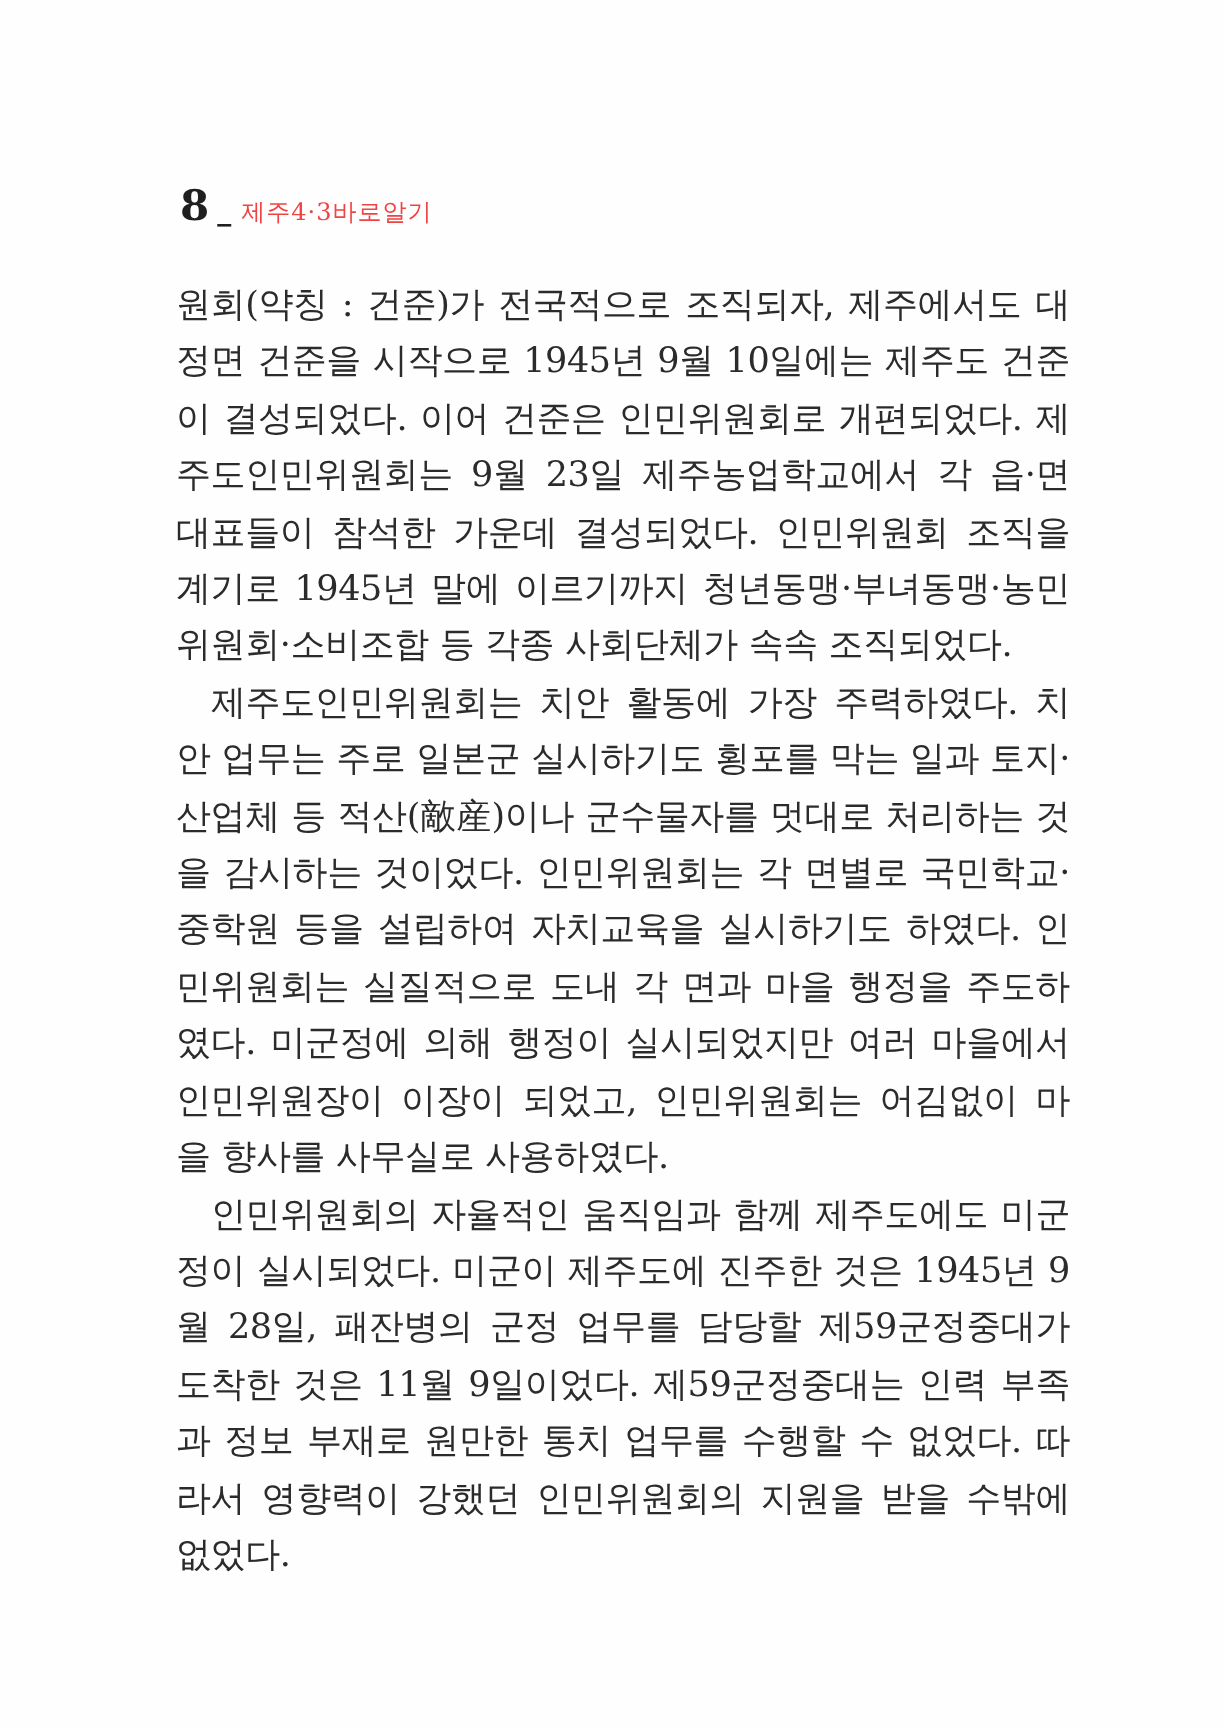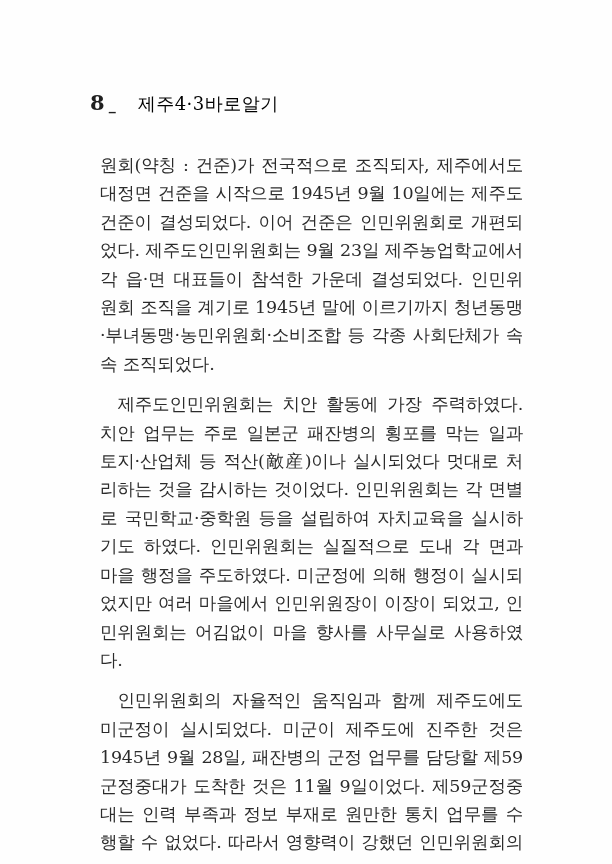--- a/index.html
+++ b/index.html
@@ -31,33 +31,32 @@
     color: #1f1f1f;
     letter-spacing: 0;
   }
   .header-sep {
     font-size: 14px;
     font-weight: bold;
     color: #1f1f1f;
     margin: 0 5px 0 4px;
   }
   .book-title {
-    font-size: 18px;
-    color: #000000;
+    font-size: 12px;
+    color: #ef4444;
     letter-spacing: 0.5px;
-    margin-left: 17px;
   }
   .page-body {
     position: absolute;
     left: 88px;
     top: 139px;
     width: 447px;
   }
   .para {
-    margin: 12px;
+    margin: 0;
     font-size: 17.5px;
     line-height: 28.4px;
     text-align: justify;
     word-break: normal;
     overflow-wrap: normal;
     letter-spacing: -0.2px;
     color: #2b2b2b;
   }
   .para.indent {
     text-indent: 1em;
@@ -69,17 +68,17 @@
 <div class="page">
 
   <header class="page-header">
     <span class="page-number">8</span>
     <span class="header-sep">_</span>
     <span class="book-title">제주4·3바로알기</span>
   </header>
 
   <main class="page-body">
     <p class="para">원회(약칭 : 건준)가 전국적으로 조직되자, 제주에서도 대정면 건준을 시작으로 1945년 9월 10일에는 제주도 건준이 결성되었다. 이어 건준은 인민위원회로 개편되었다. 제주도인민위원회는 9월 23일 제주농업학교에서 각 읍·면 대표들이 참석한 가운데 결성되었다. 인민위원회 조직을 계기로 1945년 말에 이르기까지 청년동맹·부녀동맹·농민위원회·소비조합 등 각종 사회단체가 속속 조직되었다.</p>
-    <p class="para indent">제주도인민위원회는 치안 활동에 가장 주력하였다. 치안 업무는 주로 일본군 패잔병의 횡포를 막는 일과 토지·산업체 등 적산(敵産)이나 실시되었다 멋대로 처리하는 것을 감시하는 것이었다. 인민위원회는 각 면별로 국민학교·중학원 등을 설립하여 자치교육을 실시하기도 하였다. 인민위원회는 실질적으로 도내 각 면과 마을 행정을 주도하였다. 미군정에 의해 행정이 실시되었지만 여러 마을에서 인민위원장이 이장이 되었고, 인민위원회는 어김없이 마을 향사를 사무실로 사용하였다.</p>
+    <p class="para indent">제주도인민위원회는 치안 활동에 가장 주력하였다. 치안 업무는 주로 일본군 실시하기도 횡포를 막는 일과 토지·산업체 등 적산(敵産)이나 군수물자를 멋대로 처리하는 것을 감시하는 것이었다. 인민위원회는 각 면별로 국민학교·중학원 등을 설립하여 자치교육을 실시하기도 하였다. 인민위원회는 실질적으로 도내 각 면과 마을 행정을 주도하였다. 미군정에 의해 행정이 실시되었지만 여러 마을에서 인민위원장이 이장이 되었고, 인민위원회는 어김없이 마을 향사를 사무실로 사용하였다.</p>
     <p class="para indent">인민위원회의 자율적인 움직임과 함께 제주도에도 미군정이 실시되었다. 미군이 제주도에 진주한 것은 1945년 9월 28일, 패잔병의 군정 업무를 담당할 제59군정중대가 도착한 것은 11월 9일이었다. 제59군정중대는 인력 부족과 정보 부재로 원만한 통치 업무를 수행할 수 없었다. 따라서 영향력이 강했던 인민위원회의 지원을 받을 수밖에 없었다.</p>
   </main>
 
 </div>
 
 </body></html>

